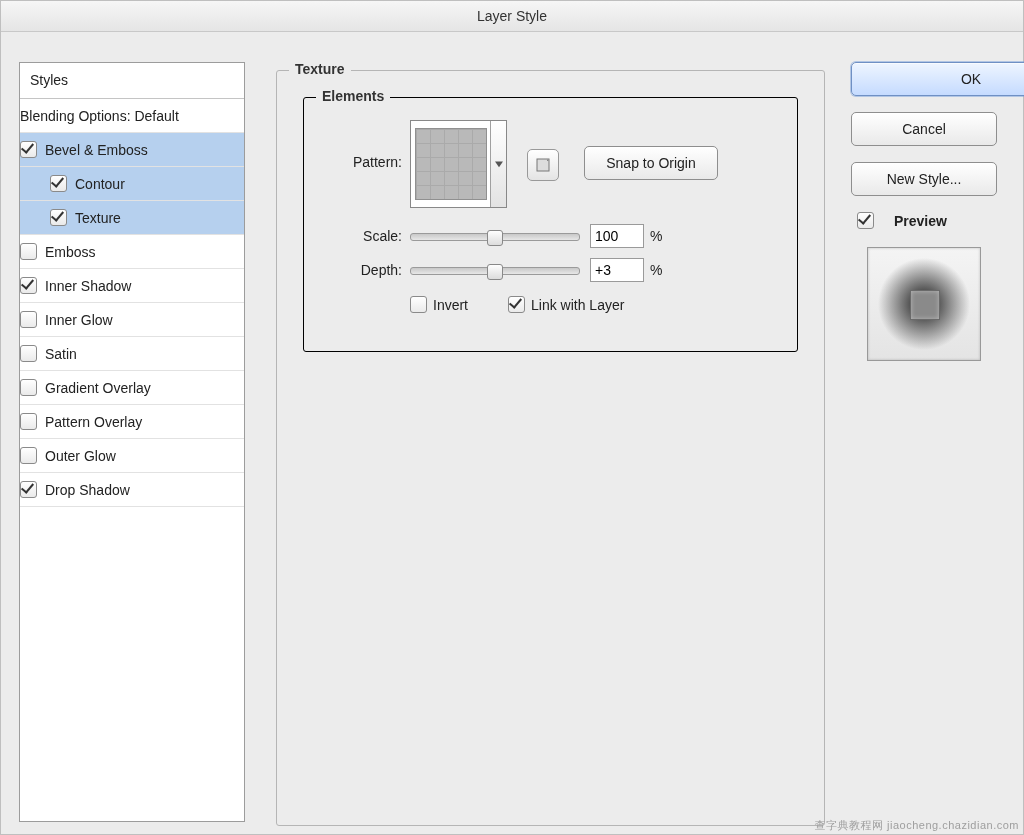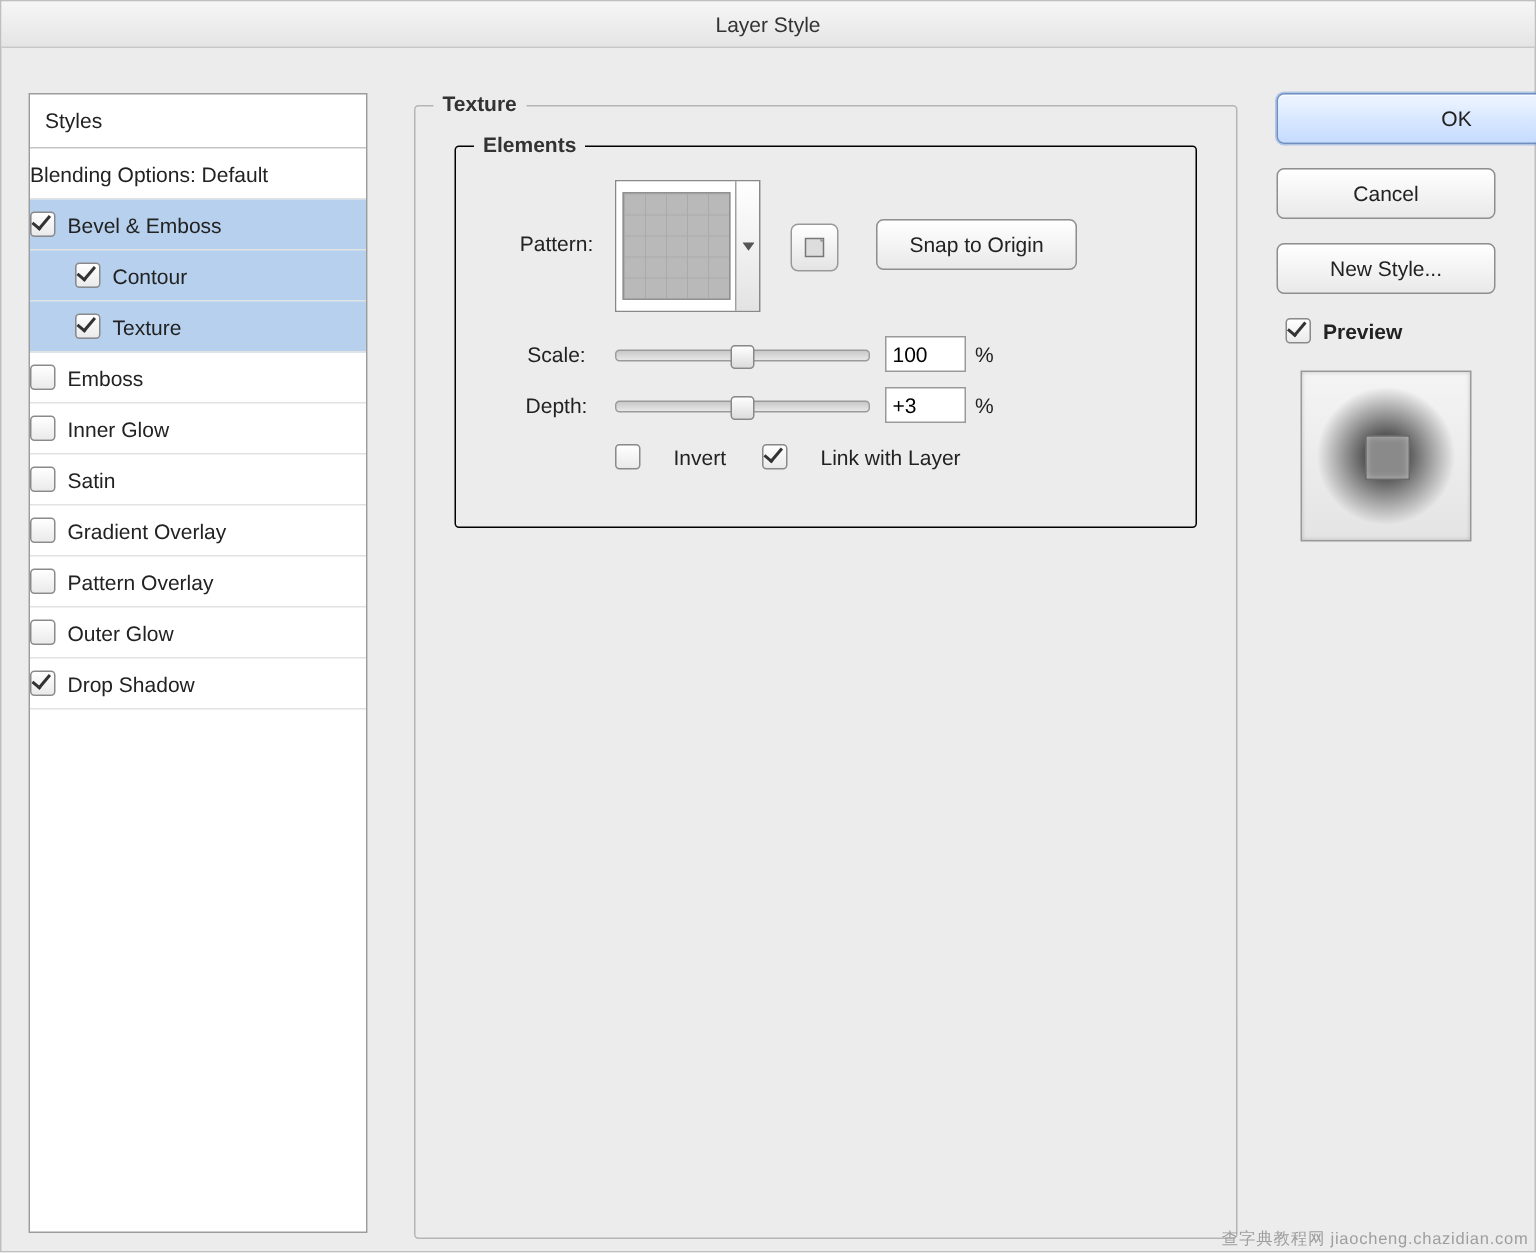--- a/index.html
+++ b/index.html
@@ -89,21 +89,21 @@
     left: 26px; top: 26px;
     width: 495px; height: 255px;
     border: 1px solid #000000;
     border-radius: 3px;
     box-sizing: border-box;
   }
 
   .lbl {
     position: absolute;
     font-size: 14px;
-    text-align: center;
+    text-align: right;
   }
 
   
   .pattern-wrap {
     position: absolute;
     left: 106px; top: 22px;
     width: 97px; height: 88px;
     display: flex; align-items: stretch;
     border: 1px solid #888;
     background: #fff;
@@ -216,21 +216,21 @@
     left: 3px; top: -1px;
     width: 5px; height: 10px;
     border: solid #333;
     border-width: 0 2.5px 2.5px 0;
     transform: rotate(40deg);
   }
 
   .row-label { }
 
   .preview-row {
-    display:flex; align-items:center; gap:8px;
+    display:flex; align-items:center; gap:20px;
     margin-top: 4px; margin-left: 6px;
   }
   .preview-thumb {
     margin-top: 18px; margin-left: 16px;
     width: 112px; height: 112px;
     border: 1px solid #999;
     background:
       radial-gradient(circle at 56px 56px, #555 0px, #555 14px, rgba(0,0,0,0) 46px),
       linear-gradient(#f4f4f4,#e4e4e4);
     position: relative;
@@ -241,21 +241,21 @@
     position:absolute;
     left: 42px; top: 42px;
     width: 28px; height: 28px;
     border: 1px solid #6a6a6a;
     background: #8a8a8a;
     box-shadow: inset 0 0 5px rgba(255,255,255,0.4);
   }
 
   .inline-check {
     position:absolute;
-    display:flex; align-items:center; gap:22px;
+    display:flex; align-items:center; gap:6px;
     font-size:14px;
   }
 
   .watermark {
     position:absolute; right:4px; bottom:2px;
     font-size:11px; color:#9e9e9e;
     letter-spacing:0.5px;
   }
 </style>
 </head>
@@ -285,20 +285,24 @@
           </div>
           <div class="row selected indent-1">
             <span class="cb checked"></span>
             <span class="row-label">Texture</span>
           </div>
           <div class="row">
             <span class="cb"></span>
             <span class="row-label">Emboss</span>
           </div>
           <div class="row">
+            <span class="cb checked"></span>
+            <span class="row-label">Inner Shadow</span>
+          </div>
+          <div class="row">
             <span class="cb"></span>
             <span class="row-label">Inner Glow</span>
           </div>
           <div class="row">
             <span class="cb"></span>
             <span class="row-label">Satin</span>
           </div>
           <div class="row">
             <span class="cb"></span>
             <span class="row-label">Gradient Overlay</span>

